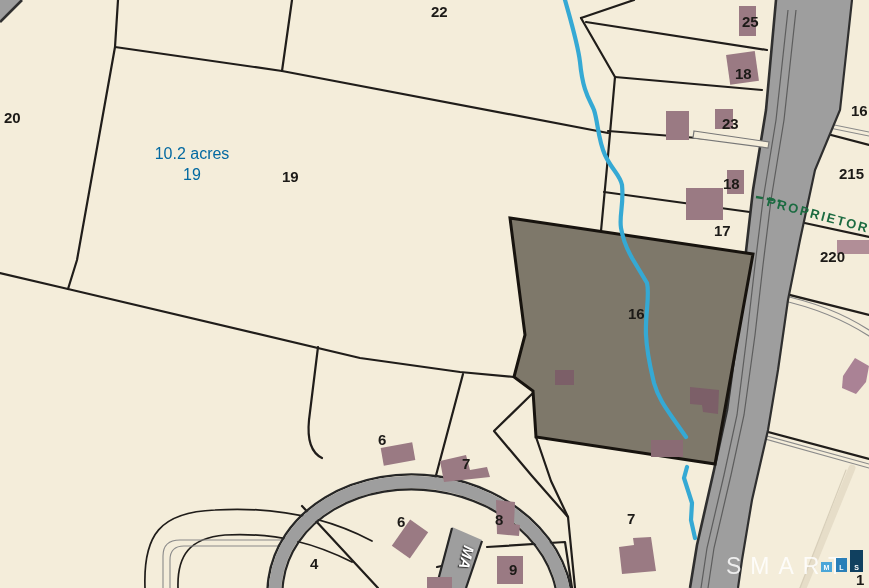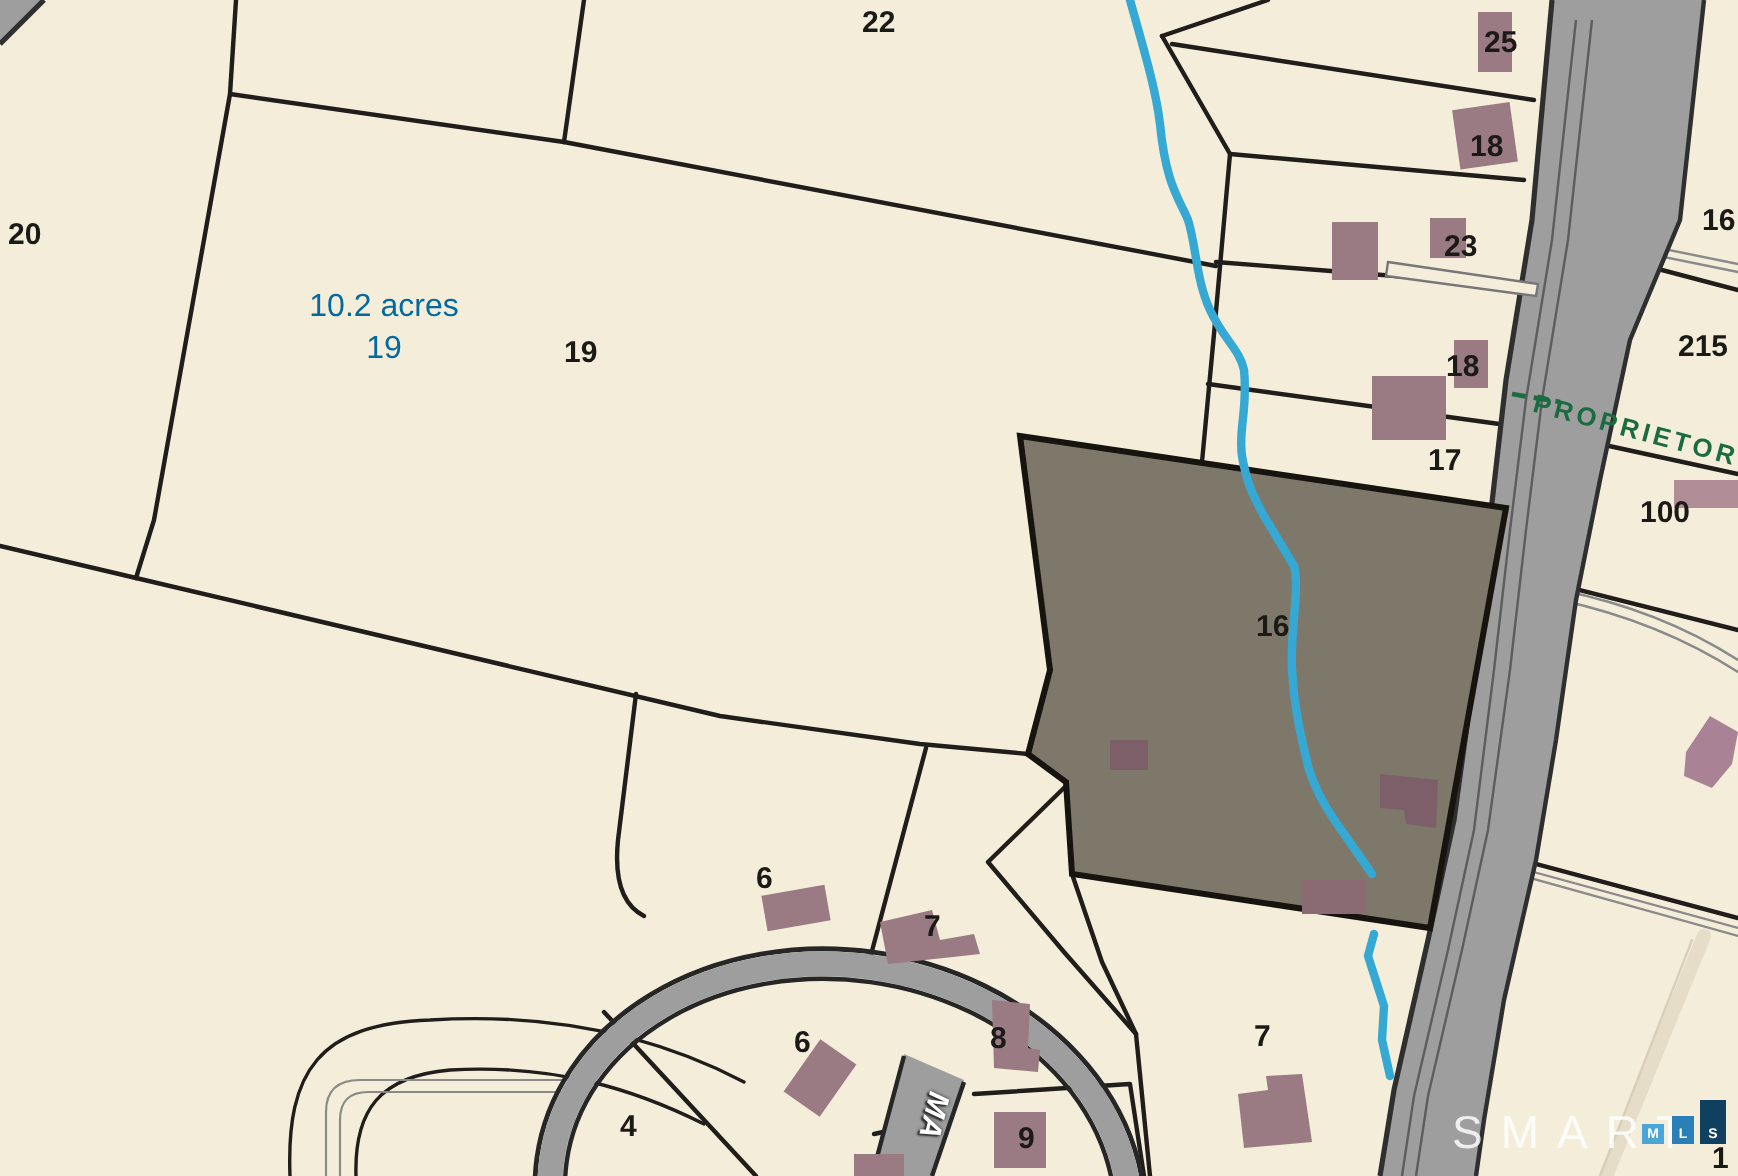--- a/index.html
+++ b/index.html
@@ -149,21 +149,21 @@
   <span class="plbl" style="left:431px;top:3px">22</span>
   <span class="plbl" style="left:742px;top:13px">25</span>
   <span class="plbl" style="left:735px;top:65px">18</span>
   <span class="plbl" style="left:4px;top:109px">20</span>
   <span class="plbl" style="left:722px;top:115px">23</span>
   <span class="plbl" style="left:851px;top:102px">16</span>
   <span class="plbl" style="left:282px;top:168px">19</span>
   <span class="plbl" style="left:723px;top:175px">18</span>
   <span class="plbl" style="left:839px;top:165px">215</span>
   <span class="plbl" style="left:714px;top:222px">17</span>
-  <span class="plbl" style="left:820px;top:248px">100</span>
+  <span class="plbl" style="left:820px;top:248px">220</span>
   <span class="plbl" style="left:628px;top:305px">16</span>
   <span class="plbl" style="left:378px;top:431px">6</span>
   <span class="plbl" style="left:462px;top:455px">7</span>
   <span class="plbl" style="left:397px;top:513px">6</span>
   <span class="plbl" style="left:495px;top:511px">8</span>
   <span class="plbl" style="left:627px;top:510px">7</span>
   <span class="plbl" style="left:509px;top:561px">9</span>
   <span class="plbl" style="left:310px;top:555px">4</span>
   <span class="plbl" style="left:856px;top:571px">1</span>
 

